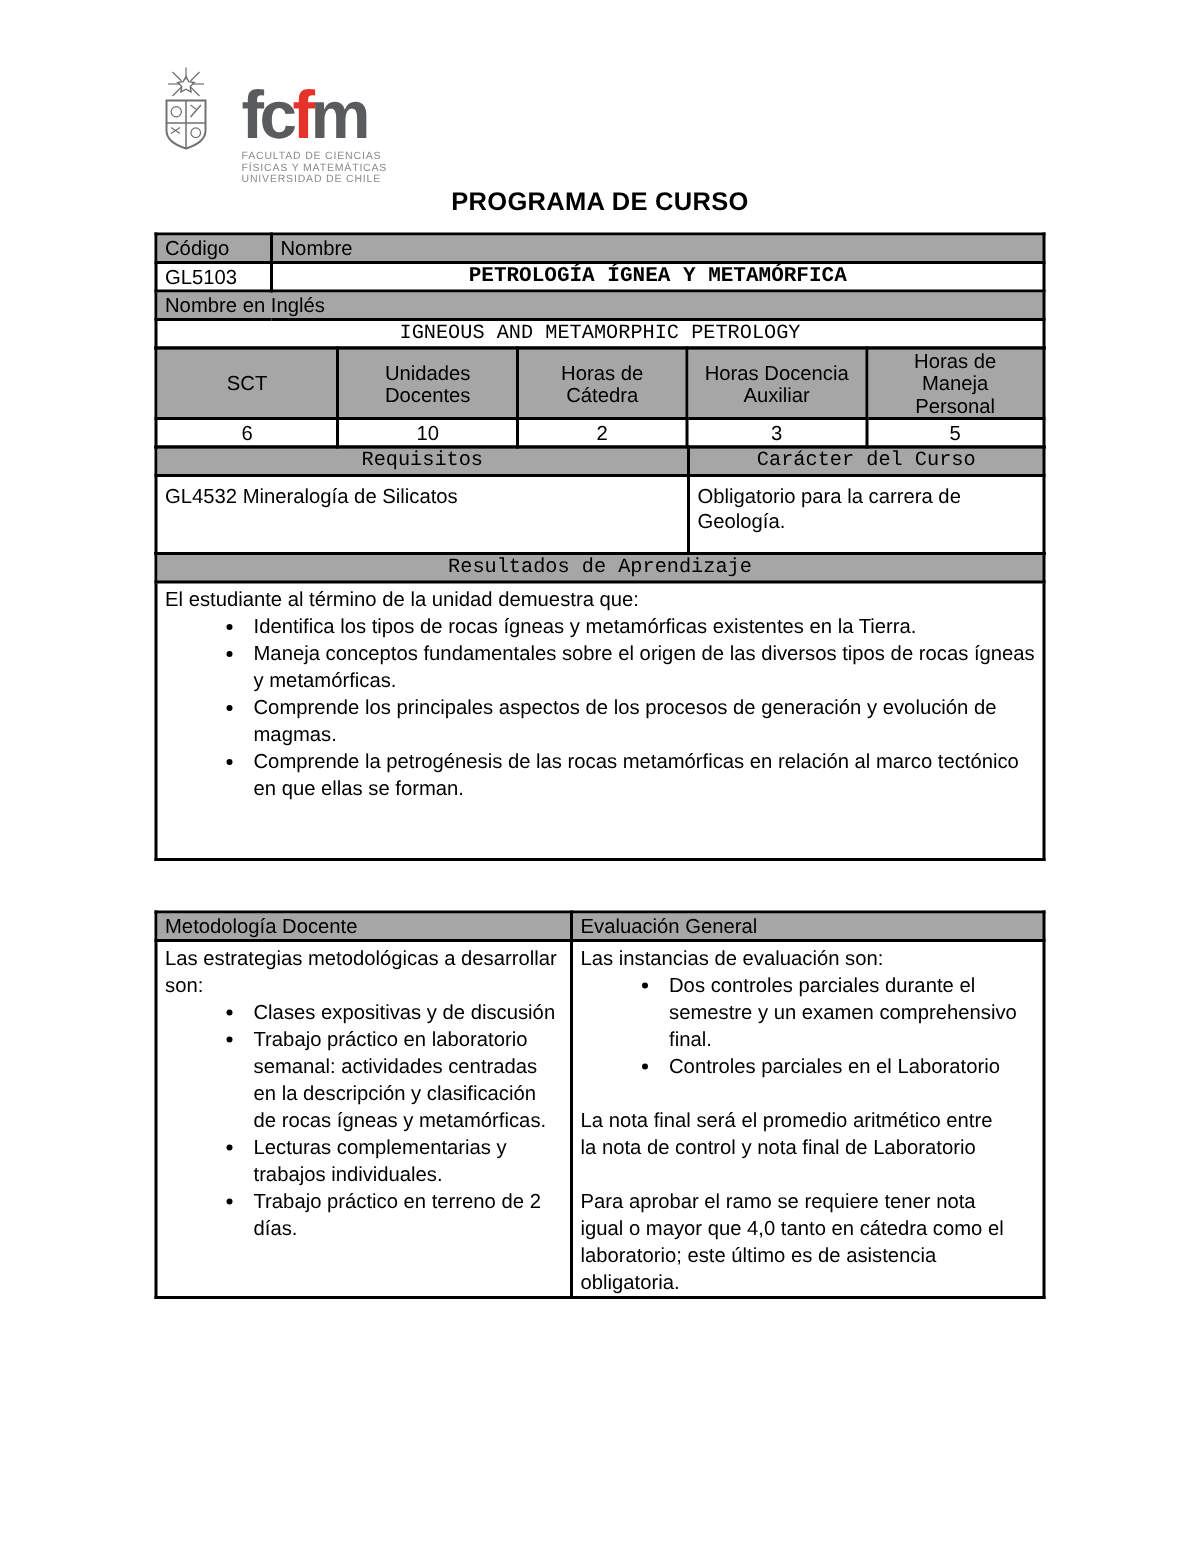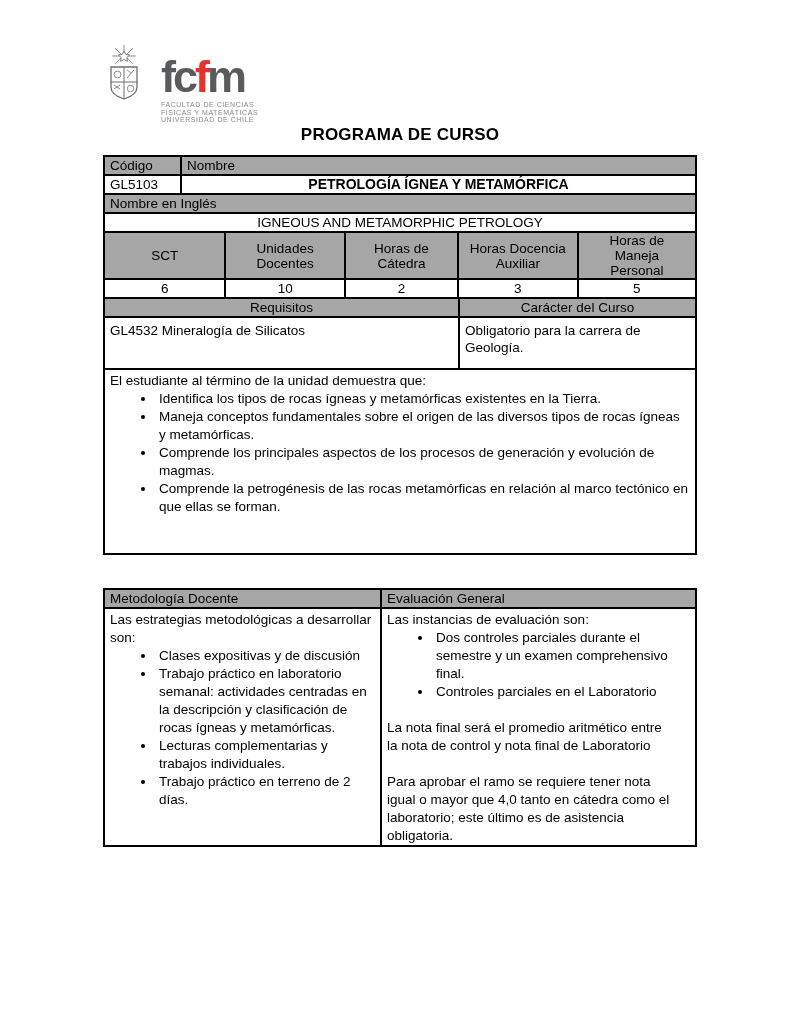--- a/index.html
+++ b/index.html
@@ -35,21 +35,21 @@
     font-size:17px;font-weight:bold;letter-spacing:0.2px;margin:0;
   }
   
   .content{position:absolute;left:103px;top:155px;width:594px;font-size:13.5px;}
   table{border-collapse:collapse;width:100%;table-layout:fixed;}
   td{
     border:2px solid var(--border-black);box-sizing:border-box;
     padding:0 5px;line-height:17px;overflow:hidden;
   }
   .gray td{background:var(--header-gray);}
-  .center{text-align:center;}
+  .center{text-align:center;font-family:Liberation Mono, monospace;}
   .bold{font-weight:bold;}
   .tB,.tC,.tD{margin-top:-2px;}
   .tA td{height:18px;}
   .tA .col-codigo{width:77px;}
   .nombre-value{font-size:14px;}
   .tB .hours-head td{height:45px;text-align:center;line-height:15px;vertical-align:middle;padding:0 3px;}
   .tB .hours-head td span{display:inline-block;}
   .tB .hours-head td:nth-child(2) span{max-width:72px;}
   .tB .hours-head td:nth-child(3) span{max-width:72px;}
   .tB .hours-head td:nth-child(4) span{max-width:104px;}
@@ -60,21 +60,21 @@
   .tC .body td{height:52px;vertical-align:top;padding-top:4px;}
   .tC .col-req{width:355px;}
   .tD .head td{height:17px;}
   .tD .body td{height:185px;vertical-align:top;padding-top:2px;}
   .tE{margin-top:33px;}
   .tE .head td{height:18px;}
   .tE .body td{height:224px;vertical-align:top;padding-top:2px;}
   .tE .col-met{width:277px;}
   p.intro{margin:0;line-height:18px;}
   ul.bullets{margin:0;padding-left:46px;}
-  ul.bullets li{padding-left:3px;line-height:18px;}
+  ul.bullets li{padding-left:3px;line-height:18px;margin-left:10px;}
   p.note{margin:18px 16px 0 0;line-height:18px;}
 </style>
 </head>
 <body>
 
 <div>
 
   <div class="logo">
     <div class="crest">
       <svg width="40" height="60" viewBox="0 0 40 60" fill="none" stroke="#6e6f71" stroke-width="1">
@@ -168,20 +168,23 @@
       </tr>
       <tr class="body">
         <td>GL4532 Mineralogía de Silicatos</td>
         <td>Obligatorio para la carrera de Geología.</td>
       </tr>
     </tbody>
       </table>
 
     <table class="tD">
       <tbody>
+          <tr class="gray head">
+        <td class="center">Resultados de Aprendizaje</td>
+      </tr>
       <tr class="body">
         <td>
           <p class="intro">El estudiante al término de la unidad demuestra que:</p>
           <ul class="bullets">
                 <li>Identifica los tipos de rocas ígneas y metamórficas existentes en la Tierra.</li>
                 <li>Maneja conceptos fundamentales sobre el origen de las diversos tipos de rocas ígneas y metamórficas.</li>
                 <li>Comprende los principales aspectos de los procesos de generación y evolución de magmas.</li>
                 <li>Comprende la petrogénesis de las rocas metamórficas en relación al marco tectónico en que ellas se forman.</li>
               </ul>
         </td>

